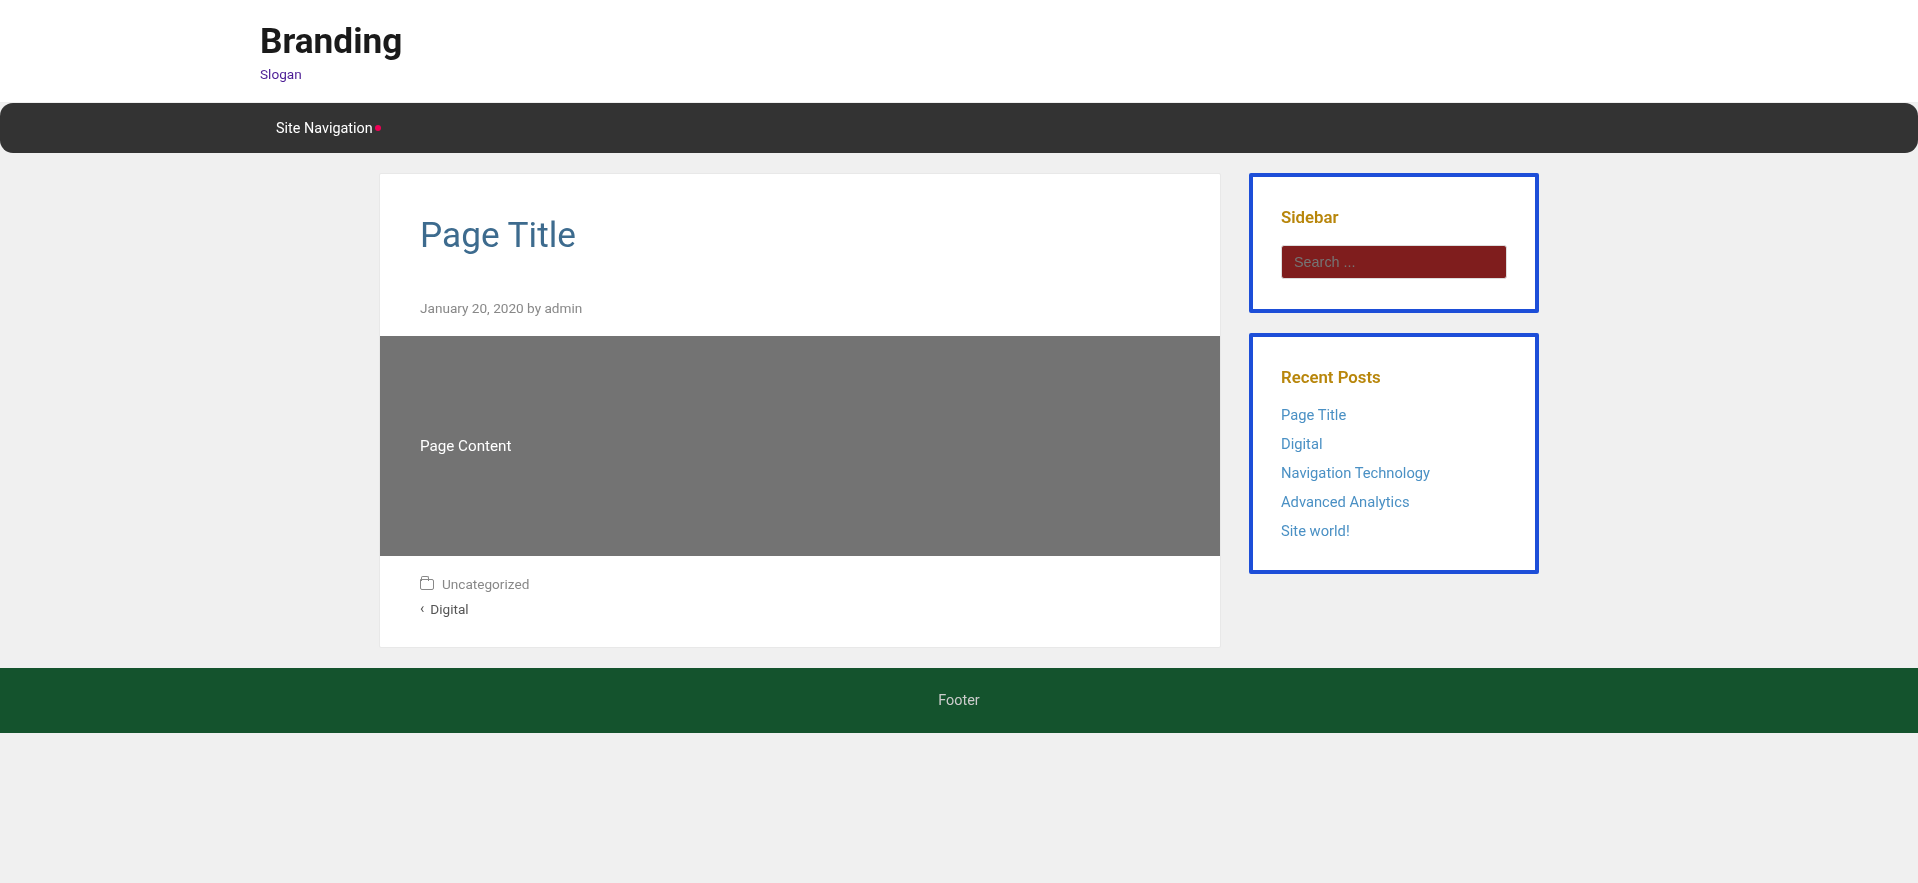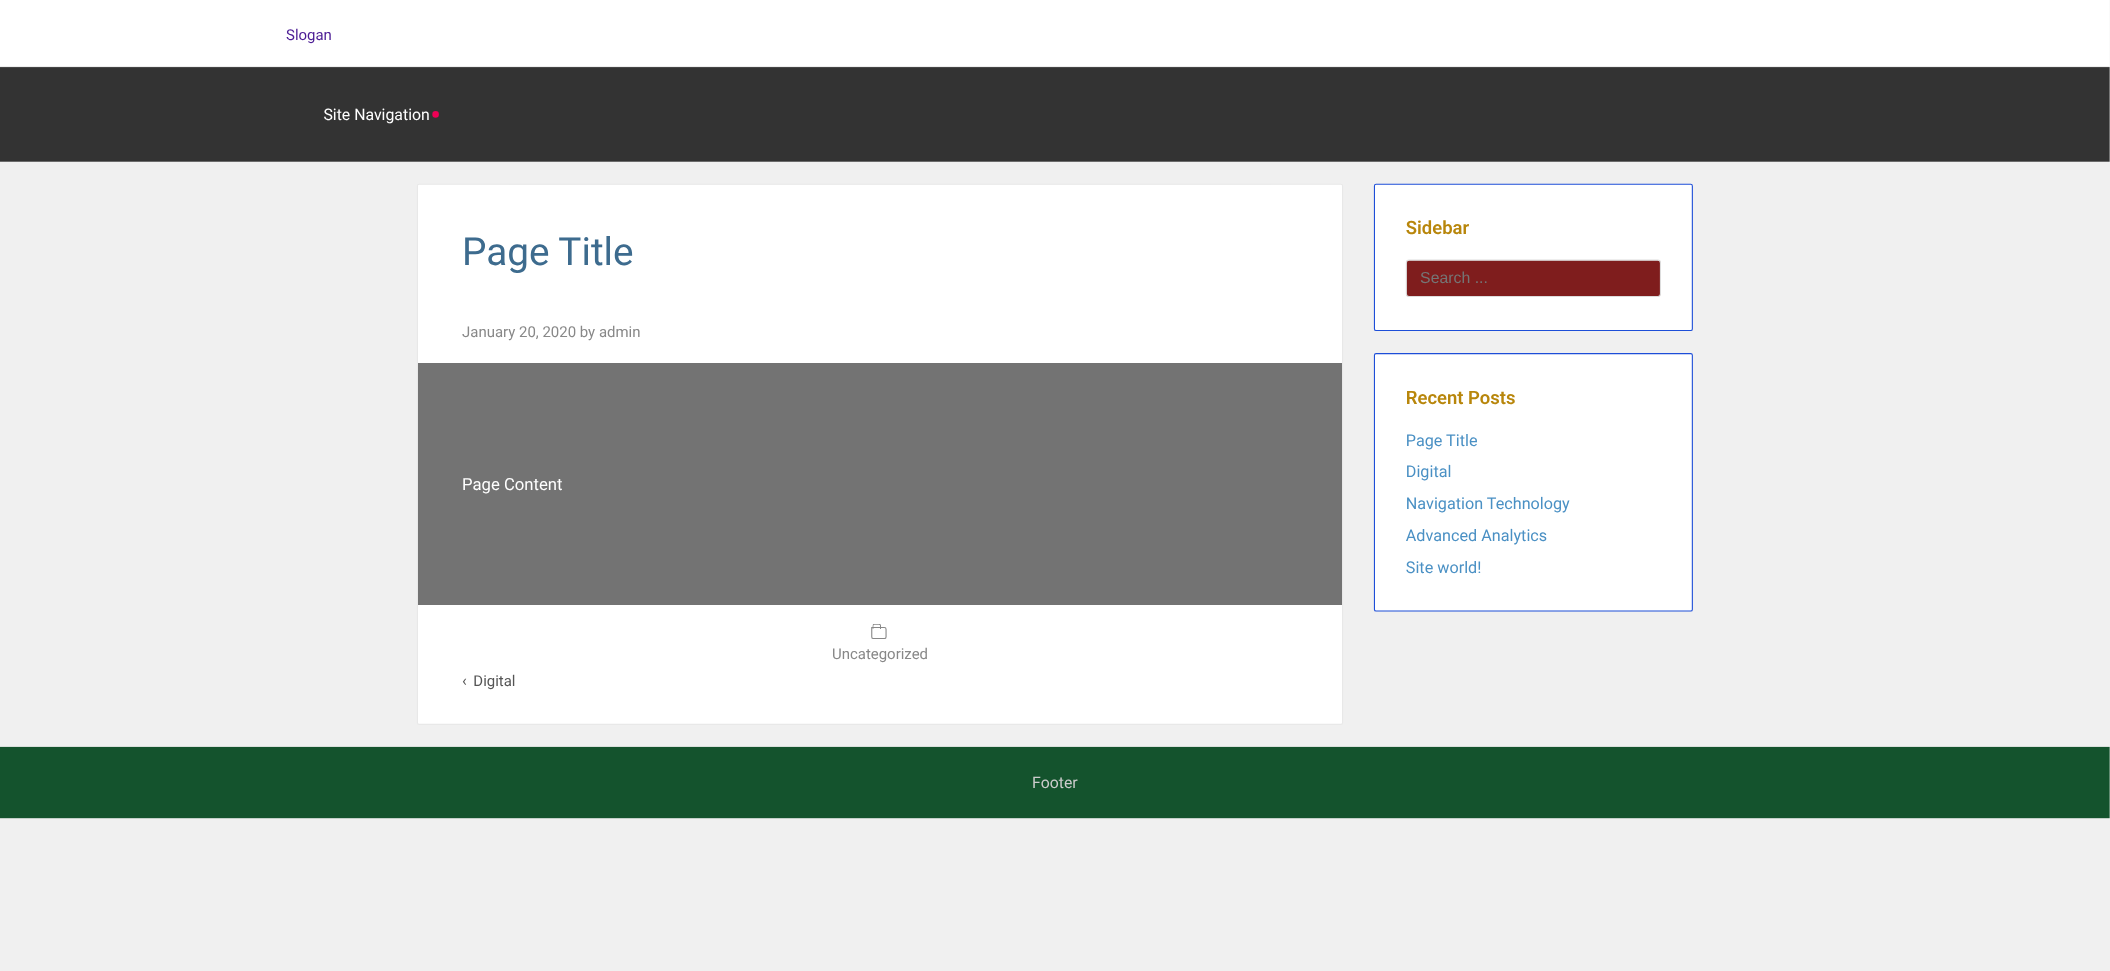--- a/index.html
+++ b/index.html
@@ -30,21 +30,22 @@
 
     .site-branding-slogan {
       font-size: 0.85rem;
       color: #4c1d95;
       margin-top: 4px;
     }
 
     
     .site-navigation-bar {
       background: #333;
-      padding: 18px;
+      padding: 0;
+      border-radius: 13px;
     }
 
     .nav-inner {
       padding: 0 0 0 260px;
       display: flex;
       align-items: center;
       height: 50px;
     }
 
     .nav-item {
@@ -126,21 +127,20 @@
     .article-footer {
       padding: 20px 40px 30px 40px;
     }
 
     .entry-categories {
       display: flex;
       align-items: center;
       gap: 6px;
       font-size: 0.85rem;
       color: #888;
-      flex-direction: column;
     }
 
     .folder-icon {
       display: inline-block;
       width: 14px;
       height: 11px;
       border: 1px solid #888;
       border-radius: 0 2px 2px 2px;
       position: relative;
       margin-right: 2px;
@@ -186,21 +186,21 @@
     .sidebar {
       width: 290px;
       flex-shrink: 0;
       display: flex;
       flex-direction: column;
       gap: 20px;
     }
 
     .sidebar-widget {
       background: #fff;
-      border: 1px solid #1d4ed8;
+      border: 4px solid #1d4ed8;
       border-radius: 2px;
       padding: 30px 28px;
     }
 
     .widget-title {
       font-size: 1.05rem;
       font-weight: 600;
       color: #b8860b;
       margin-bottom: 18px;
     }
@@ -237,20 +237,21 @@
       padding: 24px;
       font-size: 0.9rem;
       margin-top: 20px;
     }
   </style>
 </head>
 <body>
 
 <header class="site-header">
   <div class="site-branding">
+    <div class="site-branding-title">Branding</div>
     <div class="site-branding-slogan">Slogan</div>
   </div>
 </header>
 
 <nav class="site-navigation-bar">
   <div class="nav-inner">
     <div class="nav-item">
       <span>Site Navigation</span>
         <span class="nav-dot"></span>
     </div>

